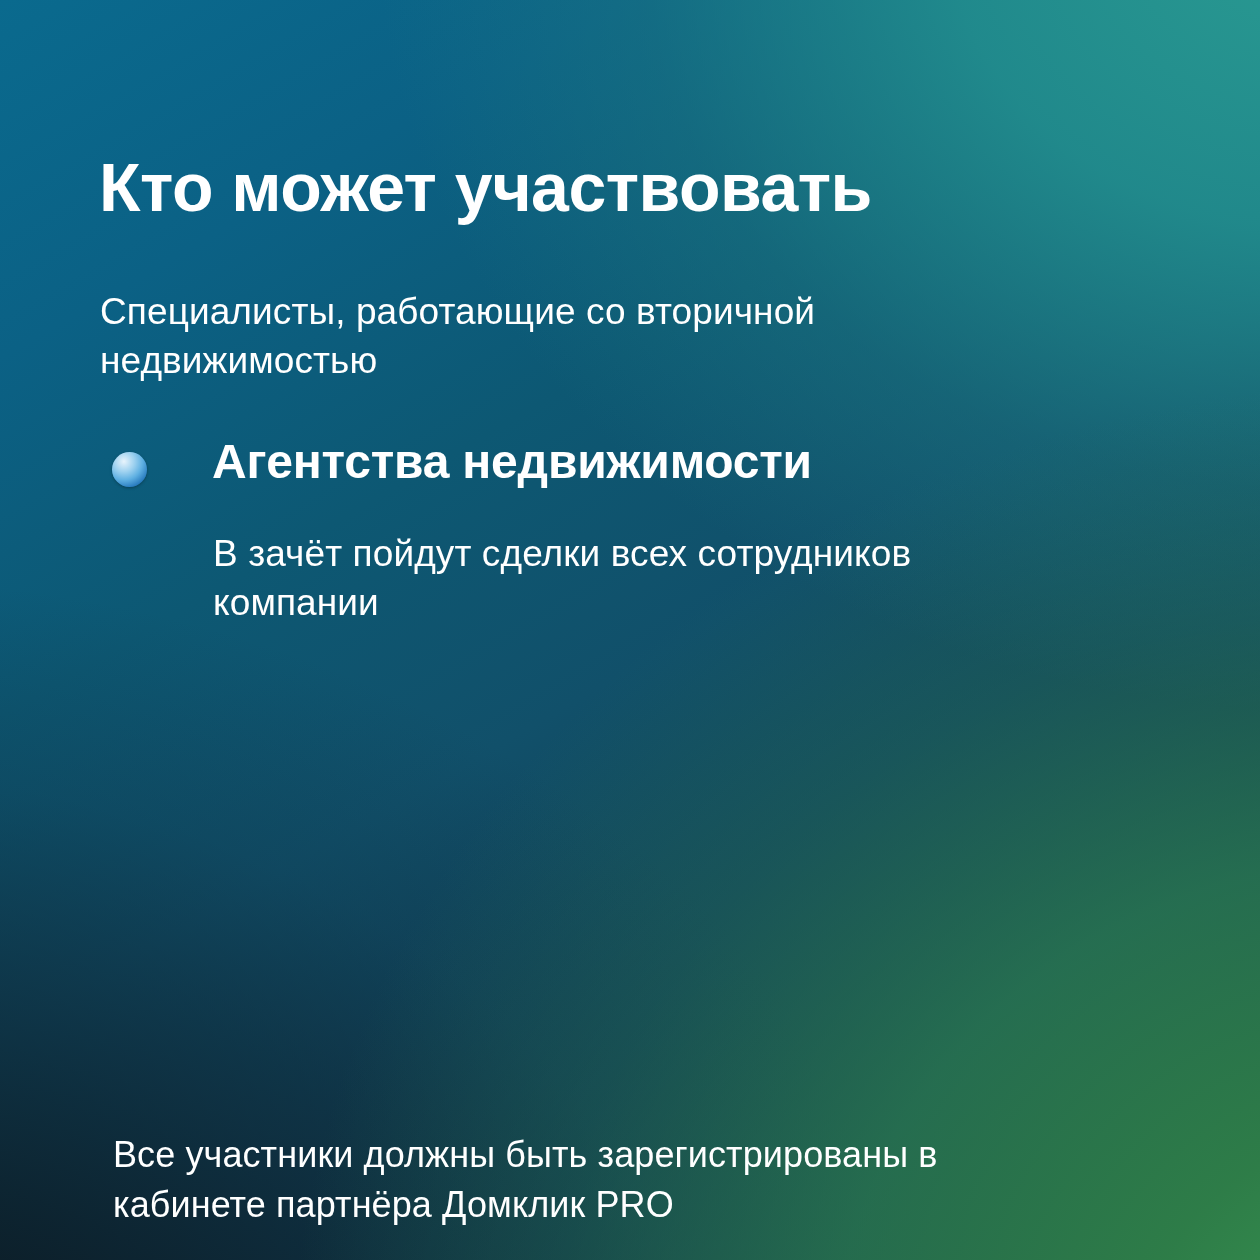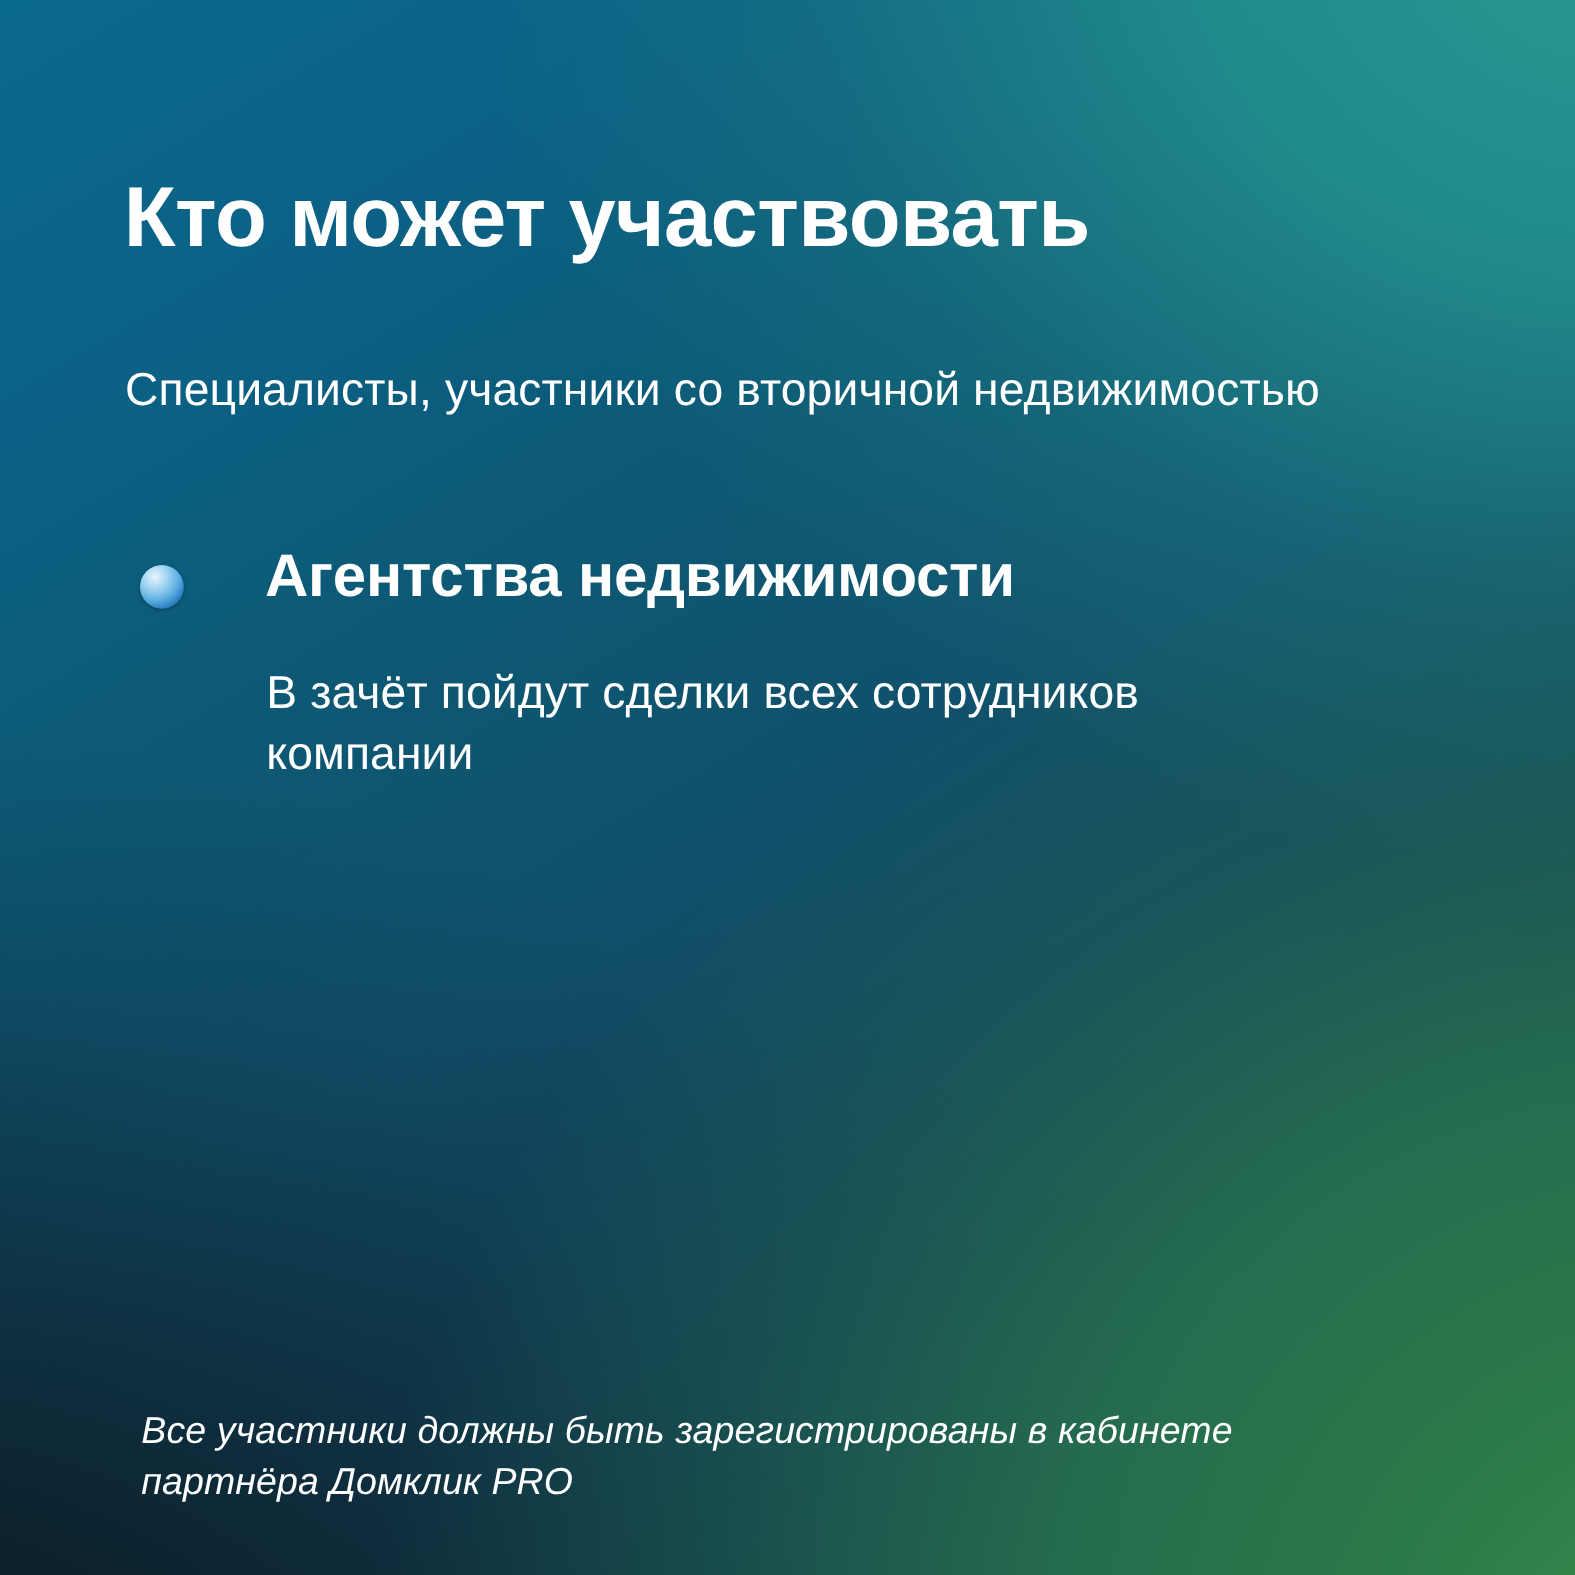--- a/index.html
+++ b/index.html
@@ -23,21 +23,21 @@
       radial-gradient(ellipse 108% 88% at -12% 118%, #0c1d27 0%, rgba(12,29,39,0.95) 22%, rgba(13,40,55,0.70) 44%, rgba(13,51,71,0.30) 64%, rgba(13,60,84,0.0) 82%),
       
       radial-gradient(ellipse 95% 80% at 104% -6%, #2a9b92 0%, rgba(35,144,143,0.88) 30%, rgba(30,124,132,0.42) 56%, rgba(22,104,124,0.0) 78%),
       
       linear-gradient(150deg, #0a6a8e 0%, #0b6185 18%, #0d5873 36%, #11506a 52%, #123f54 68%, #112f3f 84%, #0e2029 100%);
   }
 
   .title {
     position: absolute;
     left: 99px;
-    top: 93px;
+    top: 106px;
     font-size: 68px;
     line-height: 1.03;
     font-weight: bold;
     letter-spacing: -0.5px;
     white-space: nowrap;
   }
 
   .subtitle {
     position: absolute;
     left: 100px;
@@ -97,35 +97,34 @@
     line-height: 1.33;
     font-weight: normal;
     letter-spacing: 0.1px;
   }
 
   .footnote {
     position: absolute;
     left: 113px;
     top: 1094px;
     width: 960px;
-    font-size: 30px;
+    font-size: 36px;
     line-height: 1.38;
     font-weight: normal;
     letter-spacing: 0.1px;
-    font-style: italic;
   }
 </style>
 </head>
 <body>
 
 <div class="slide">
 
   <h1 class="title">Кто может участвовать</h1>
 
-  <p class="subtitle">Специалисты, участники со вторичной недвижимостью</p>
+  <p class="subtitle">Специалисты, работающие со вторичной недвижимостью</p>
 
   <div class="bullet-list">
 
     <div class="bullet-group">
       <div class="bullet-head">
         <span class="bullet-dot"></span>
         <span class="bullet-title">Агентства недвижимости</span>
       </div>
       <span class="bullet-desc">В зачёт пойдут сделки всех сотрудников компании</span>
     </div>

